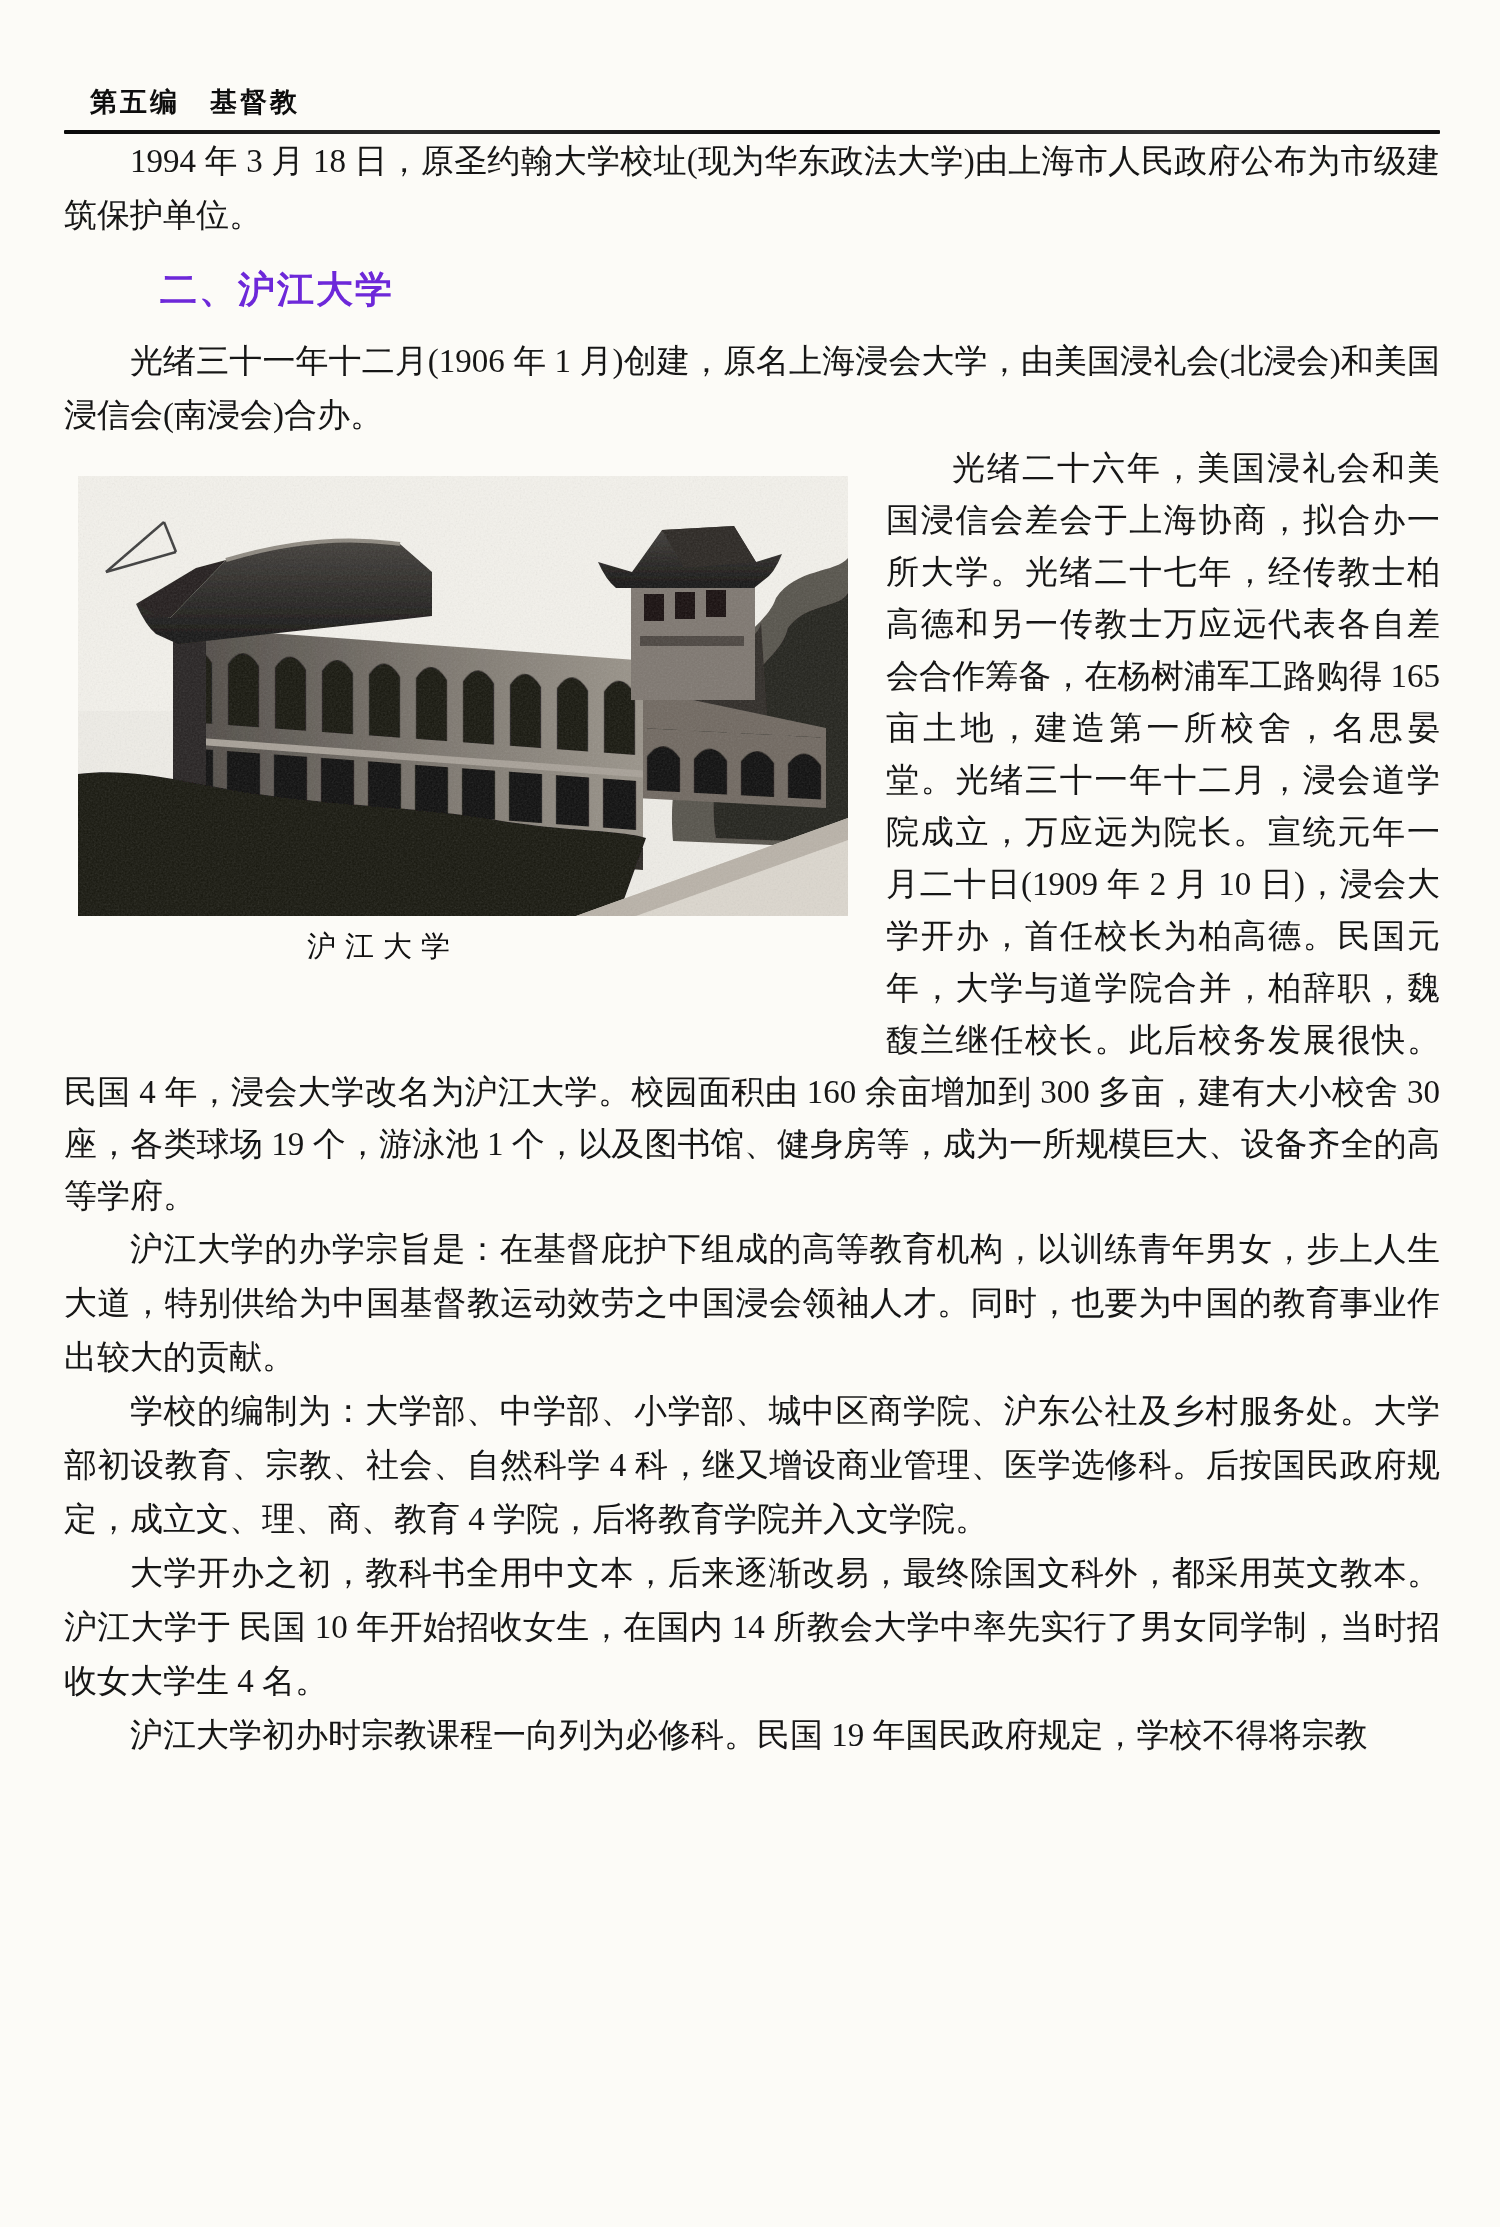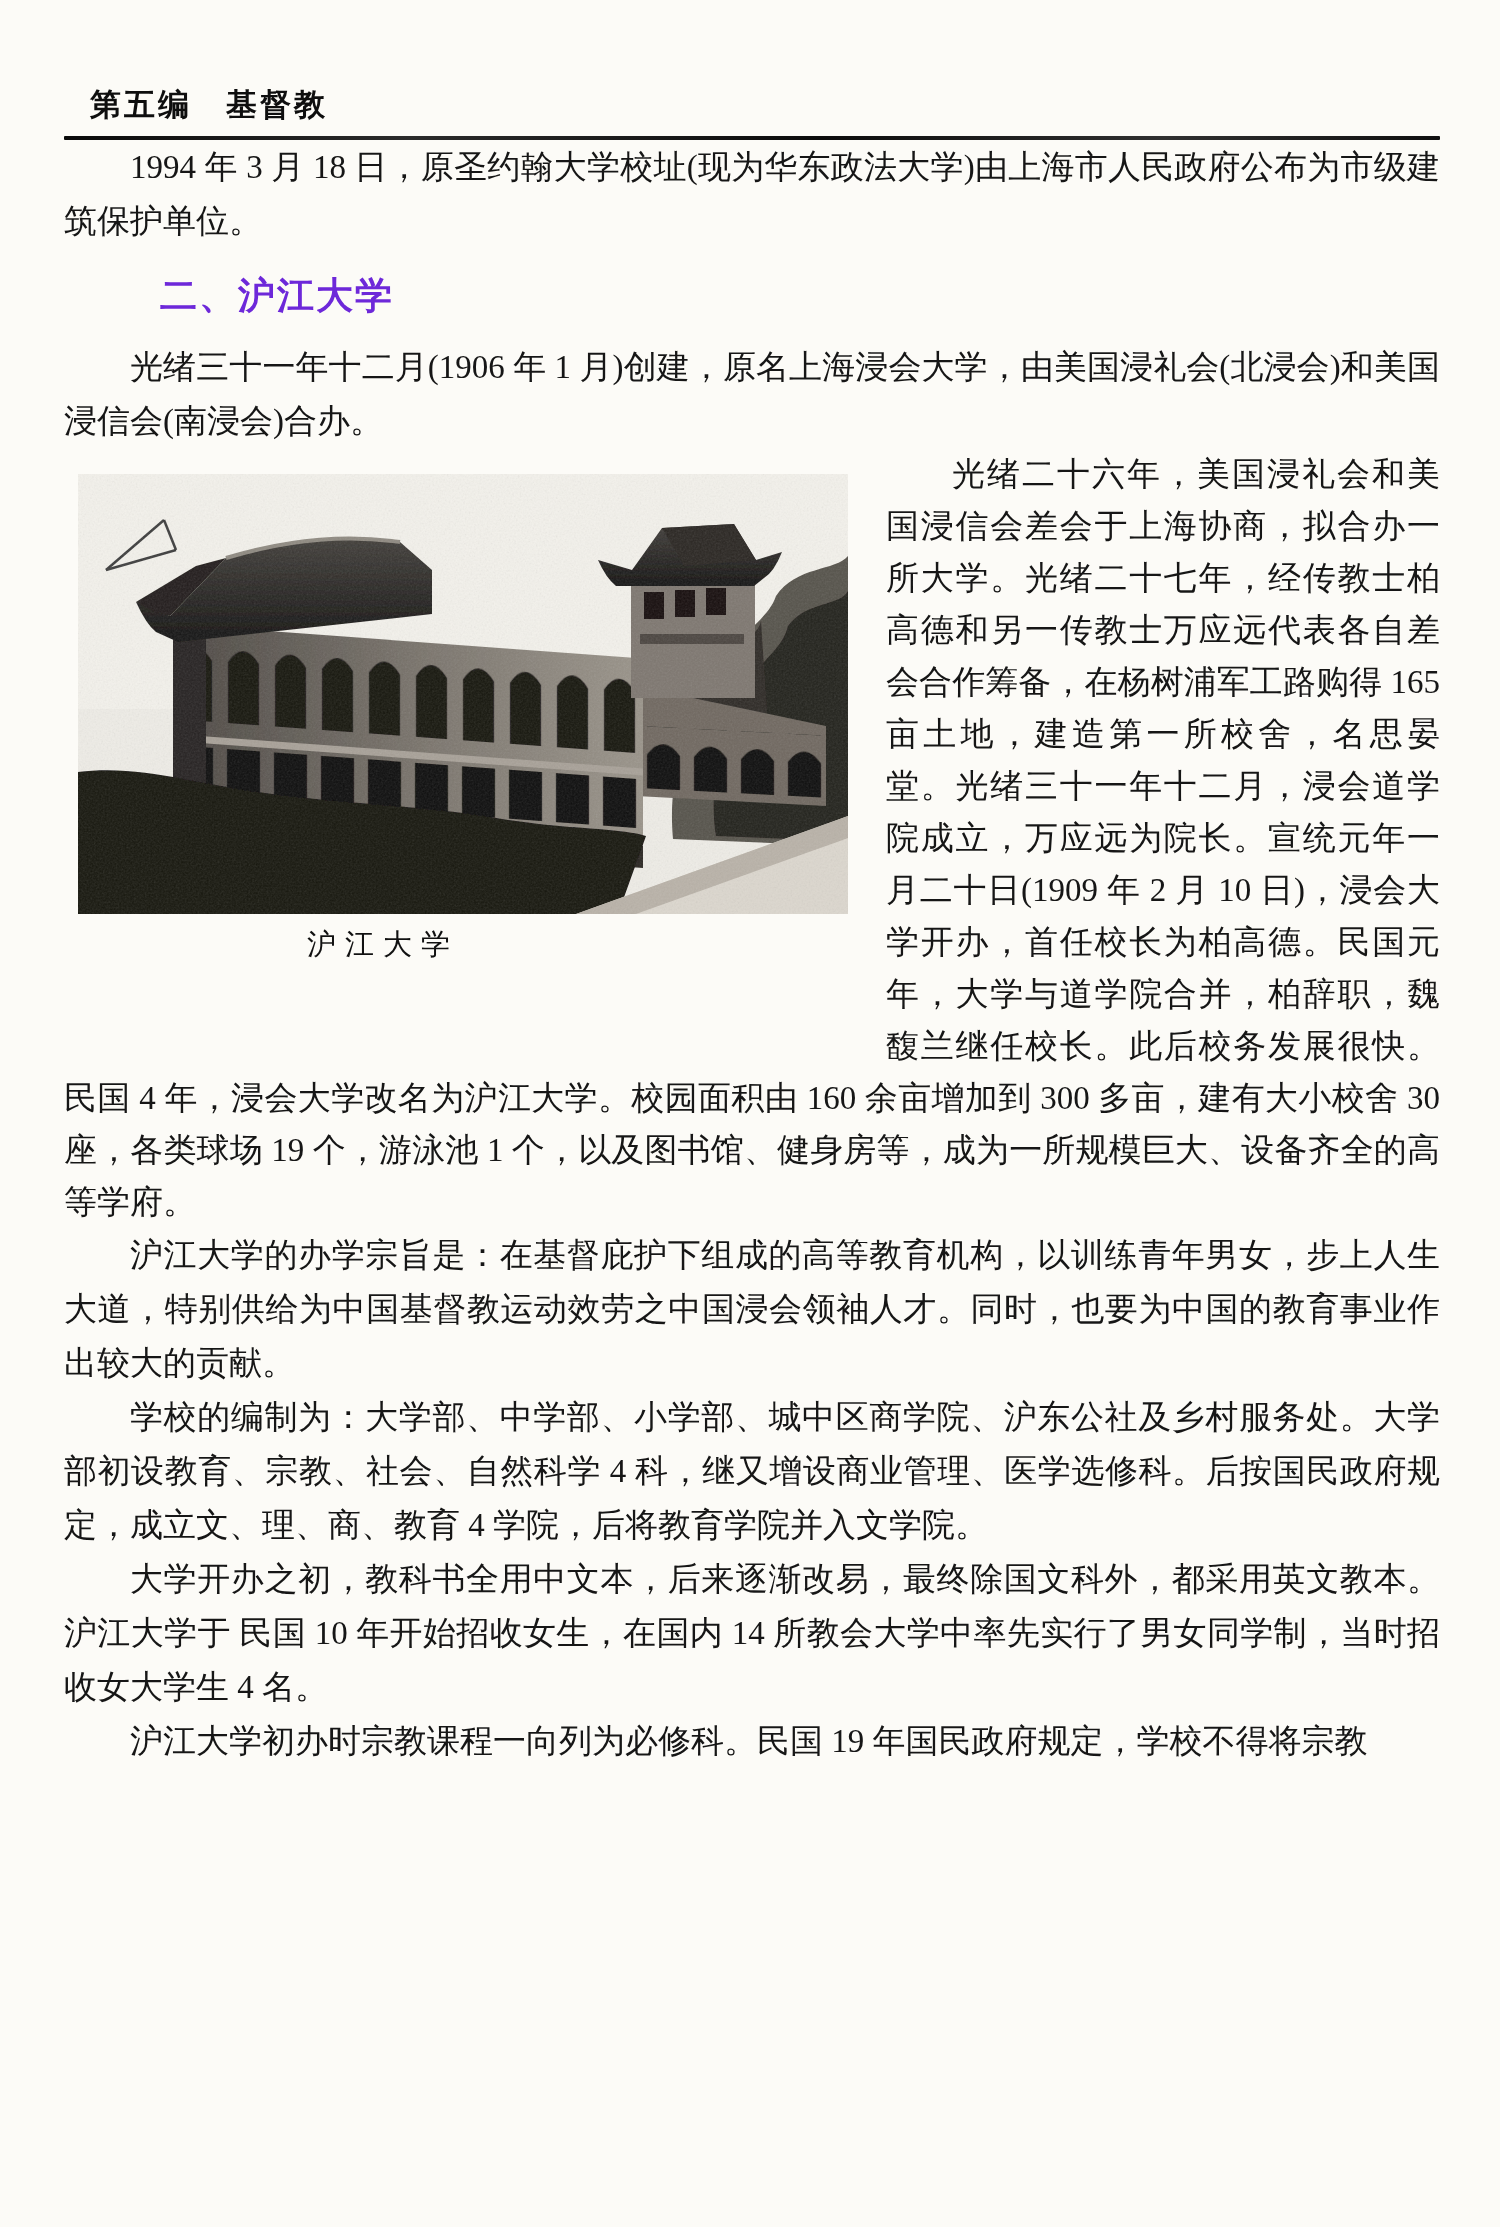--- a/index.html
+++ b/index.html
@@ -7,42 +7,42 @@
     position:relative;
     width:1500px;height:2227px;
     background:#fcfbf7;
     color:#151515;
     font-family:"Liberation Serif","DejaVu Serif",serif;
     overflow:hidden;
   }
   .content{position:absolute;left:64px;top:84px;width:1376px;}
   .running-head{
     font-family:"Liberation Sans","DejaVu Sans",sans-serif;
-    font-weight:bold;font-size:31px;letter-spacing:3px;
+    font-weight:bold;font-size:27px;letter-spacing:3px;
     margin-left:26px;color:#0e0e0e;
   }
   .rule{
     height:4px;margin-top:10px;border-radius:1px;
     background:linear-gradient(90deg,#0a0a0a 0%,#2b2b2b 25%,#0c0c0c 55%,#303030 80%,#101010 100%);
   }
   .body-para{
     font-size:33px;line-height:54px;text-align:justify;
     margin:0;text-indent:66px;color:#161616;
   }
   .first-para{margin-top:28px;}
   .section-heading{
     font-family:"Liberation Sans","DejaVu Sans",sans-serif;
     font-weight:bold;font-size:37px;line-height:44px;
     margin:26px 0 22px 96px;color:#6d28d9;letter-spacing:2px;
   }
   .photo-flow{overflow:visible;}
   .photo-flow .body-para{line-height:52px;}
   figure.photo-figure{
     float:left;width:770px;
-    margin:12px 24px 48px 0;padding:14px;
+    margin:20px 24px 48px 0;padding:14px;
   }
   figure.photo-figure svg{display:block;}
   figcaption.photo-caption{
     width:420px;margin:10px 0 0 95px;
     text-align:center;font-size:29px;line-height:40px;
     letter-spacing:9px;color:#111;
   }
   .page-number{
     margin:24px 0 0 18px;
     font-size:30px;color:#141414;letter-spacing:1px;

